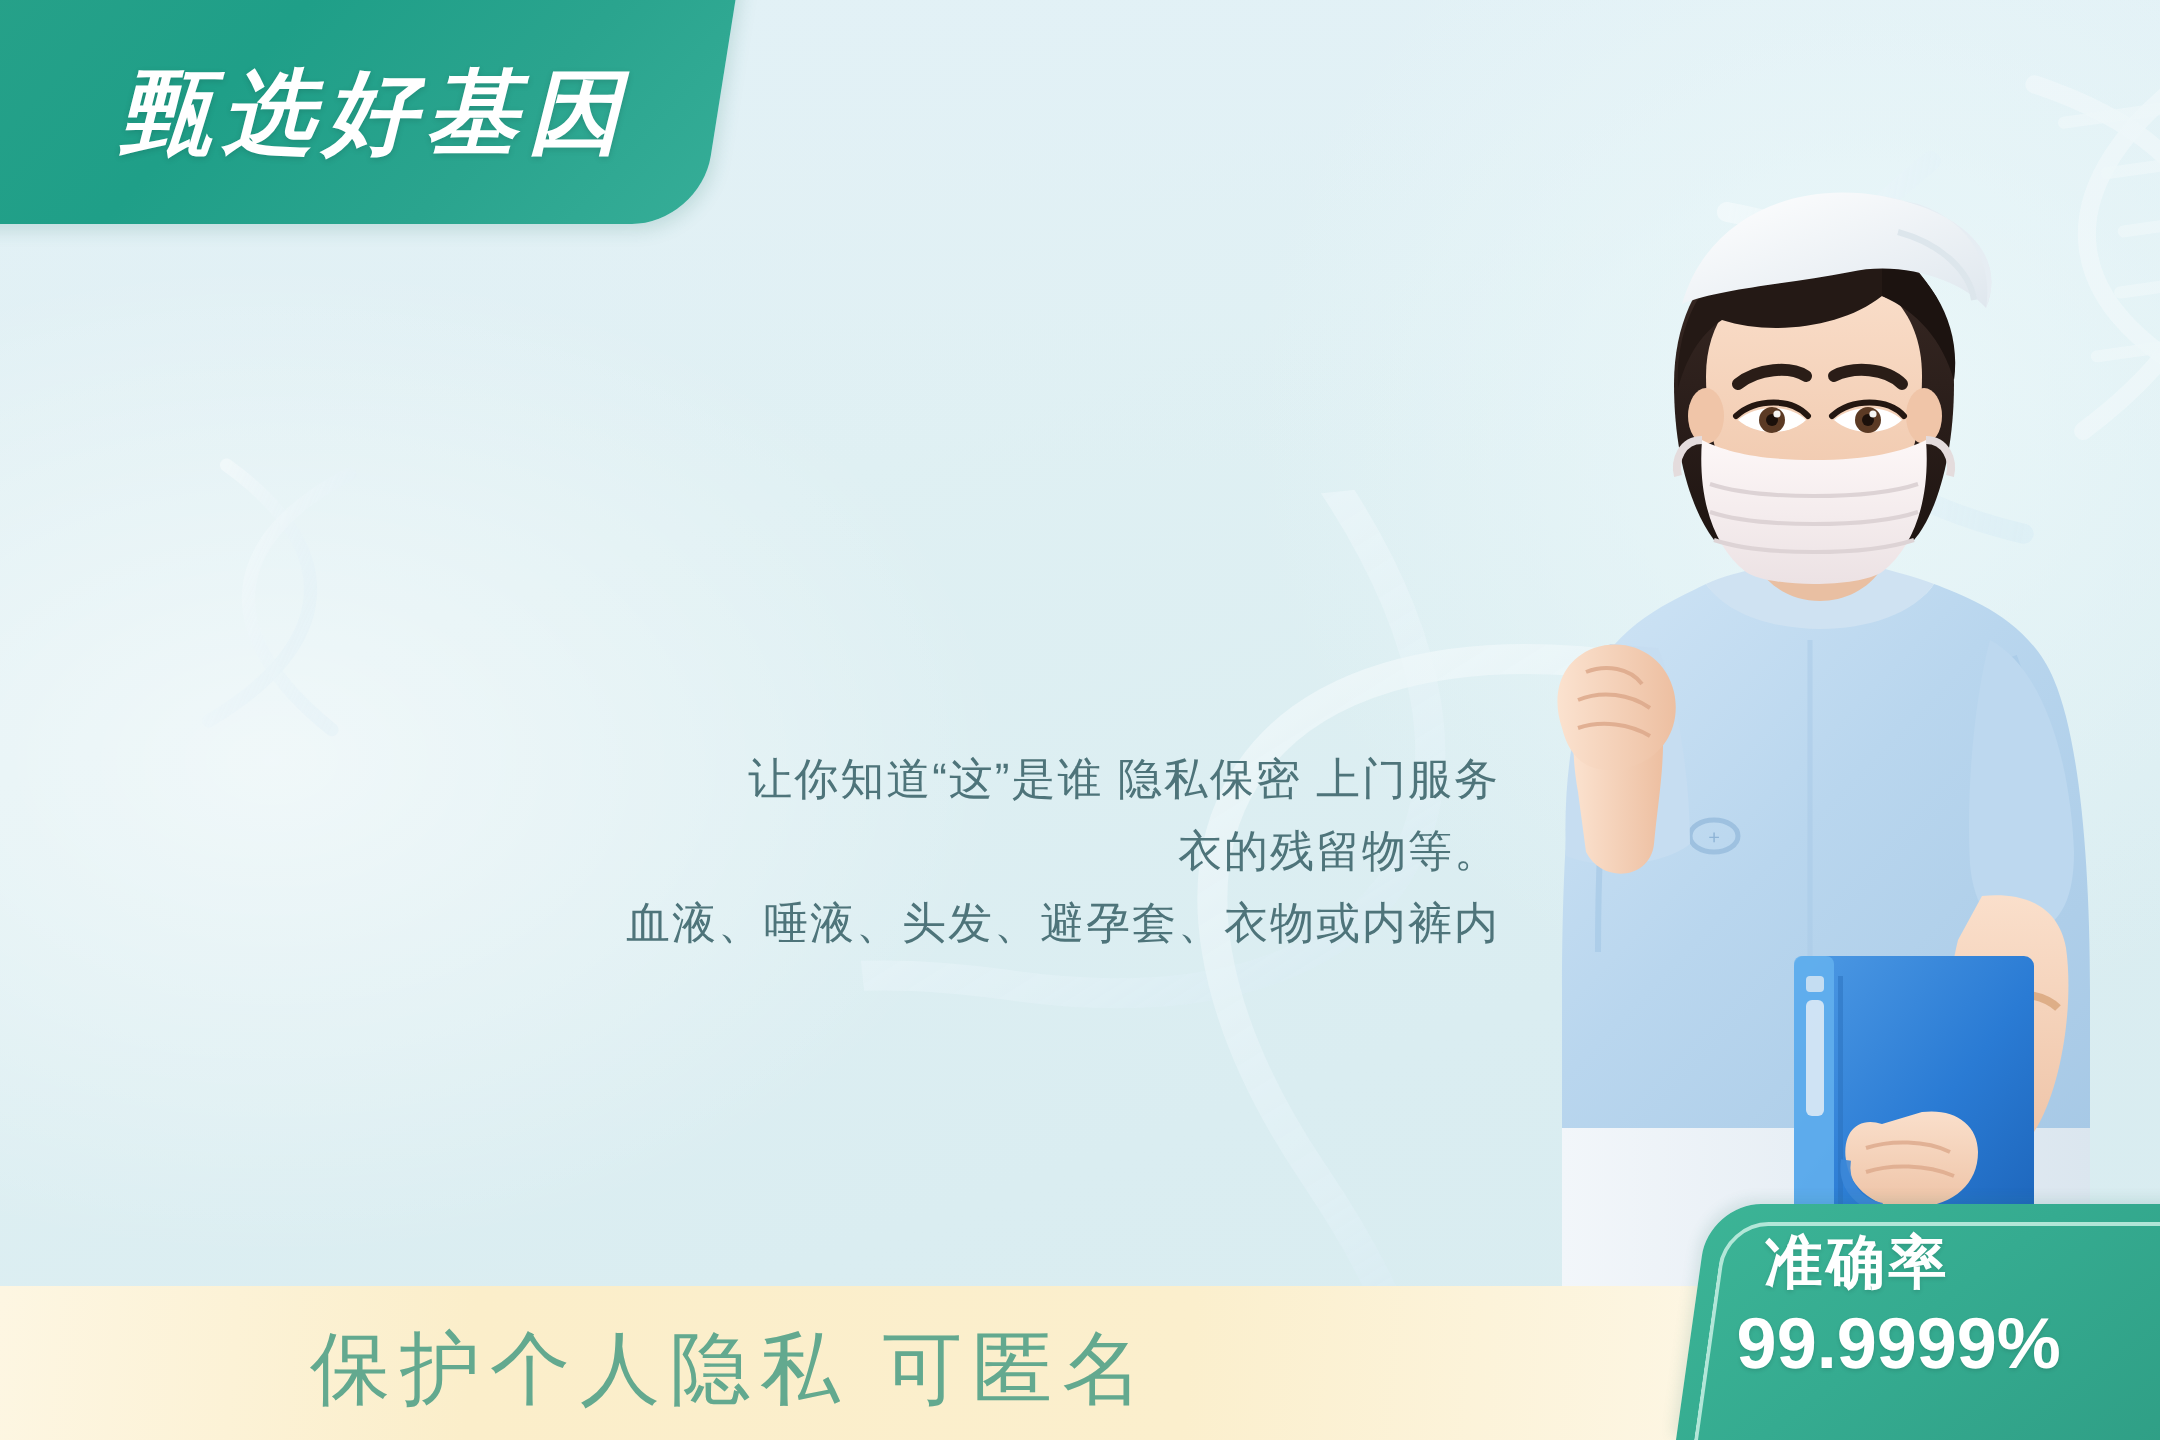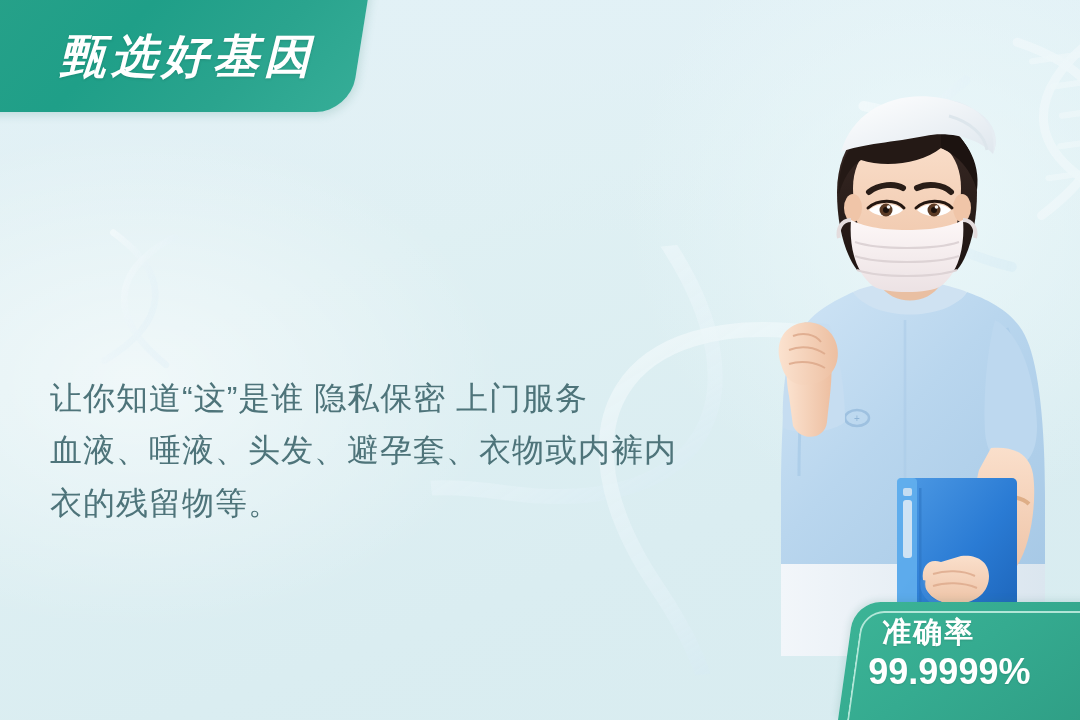--- a/index.html
+++ b/index.html
@@ -133,24 +133,25 @@
     text-shadow: 0 1px 2px rgba(255,255,255,0.55);
   }
 
   
   .body-copy {
     position: absolute;
     left: 50px;
     top: 372px;
     width: 700px;
     color: #4e747a;
-    font-size: 32px;
+    font-size: 22px;
     font-weight: 300;
     line-height: 1.64;
     letter-spacing: 1px;
+    text-align: right;
   }
   .body-copy .line { white-space: nowrap; }
 
   
   .nurse {
     position: absolute;
     left: 745px;
     top: 96px;
     width: 335px;
     height: 560px;
@@ -500,24 +501,27 @@
 
   <div class="brand-badge">
     <div class="brand-badge-inner">
       <span class="brand-text">甄选好基因</span>
     </div>
   </div>
 
 
   <div class="body-copy">
     <div class="line">让你知道“这”是谁 隐私保密 上门服务</div>
+    <div class="line">衣的残留物等。</div>
     <div class="line">血液、唾液、头发、避孕套、衣物或内裤内</div>
-    <div class="line">衣的残留物等。</div>
   </div>
 
+  <div class="bottom-band">
+    <div class="bottom-band-text">保护个人隐私 可匿名</div>
+  </div>
 
   <div class="accuracy-panel">
     <div class="accuracy-hairline"></div>
     <div class="accuracy-inner">
       <div class="accuracy-label">准确率</div>
       <div class="accuracy-value">99.9999%</div>
     </div>
   </div>
 
 </div>

